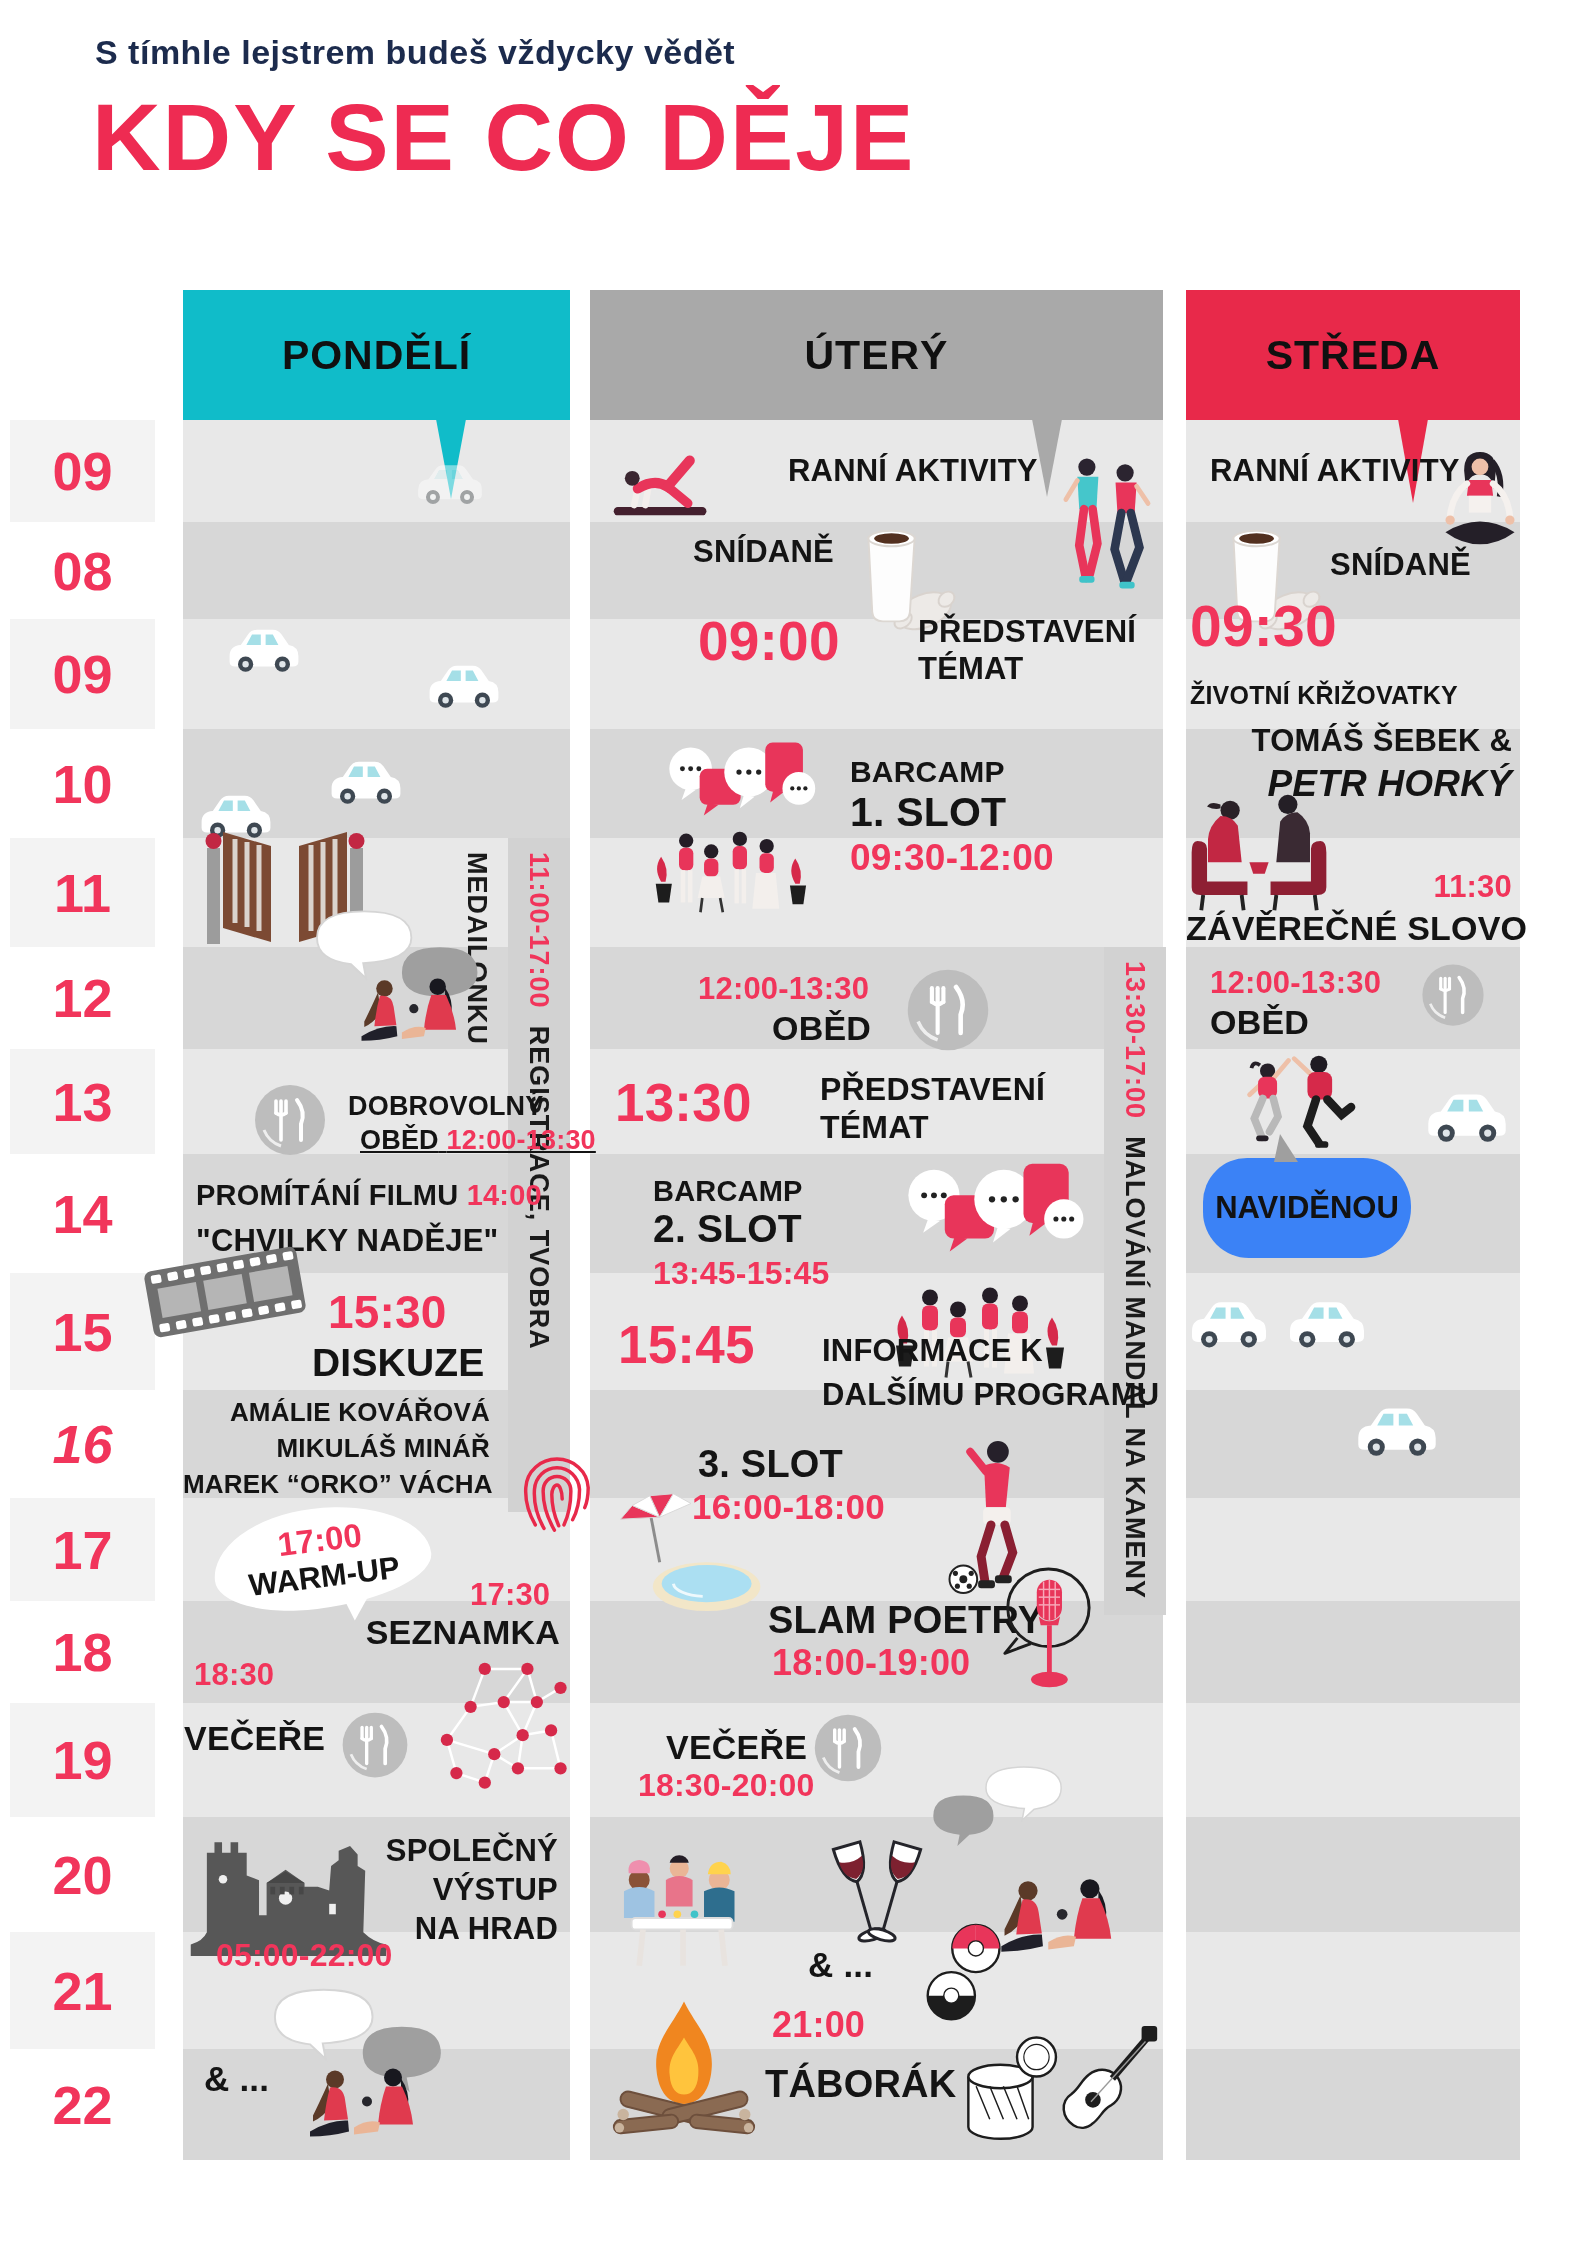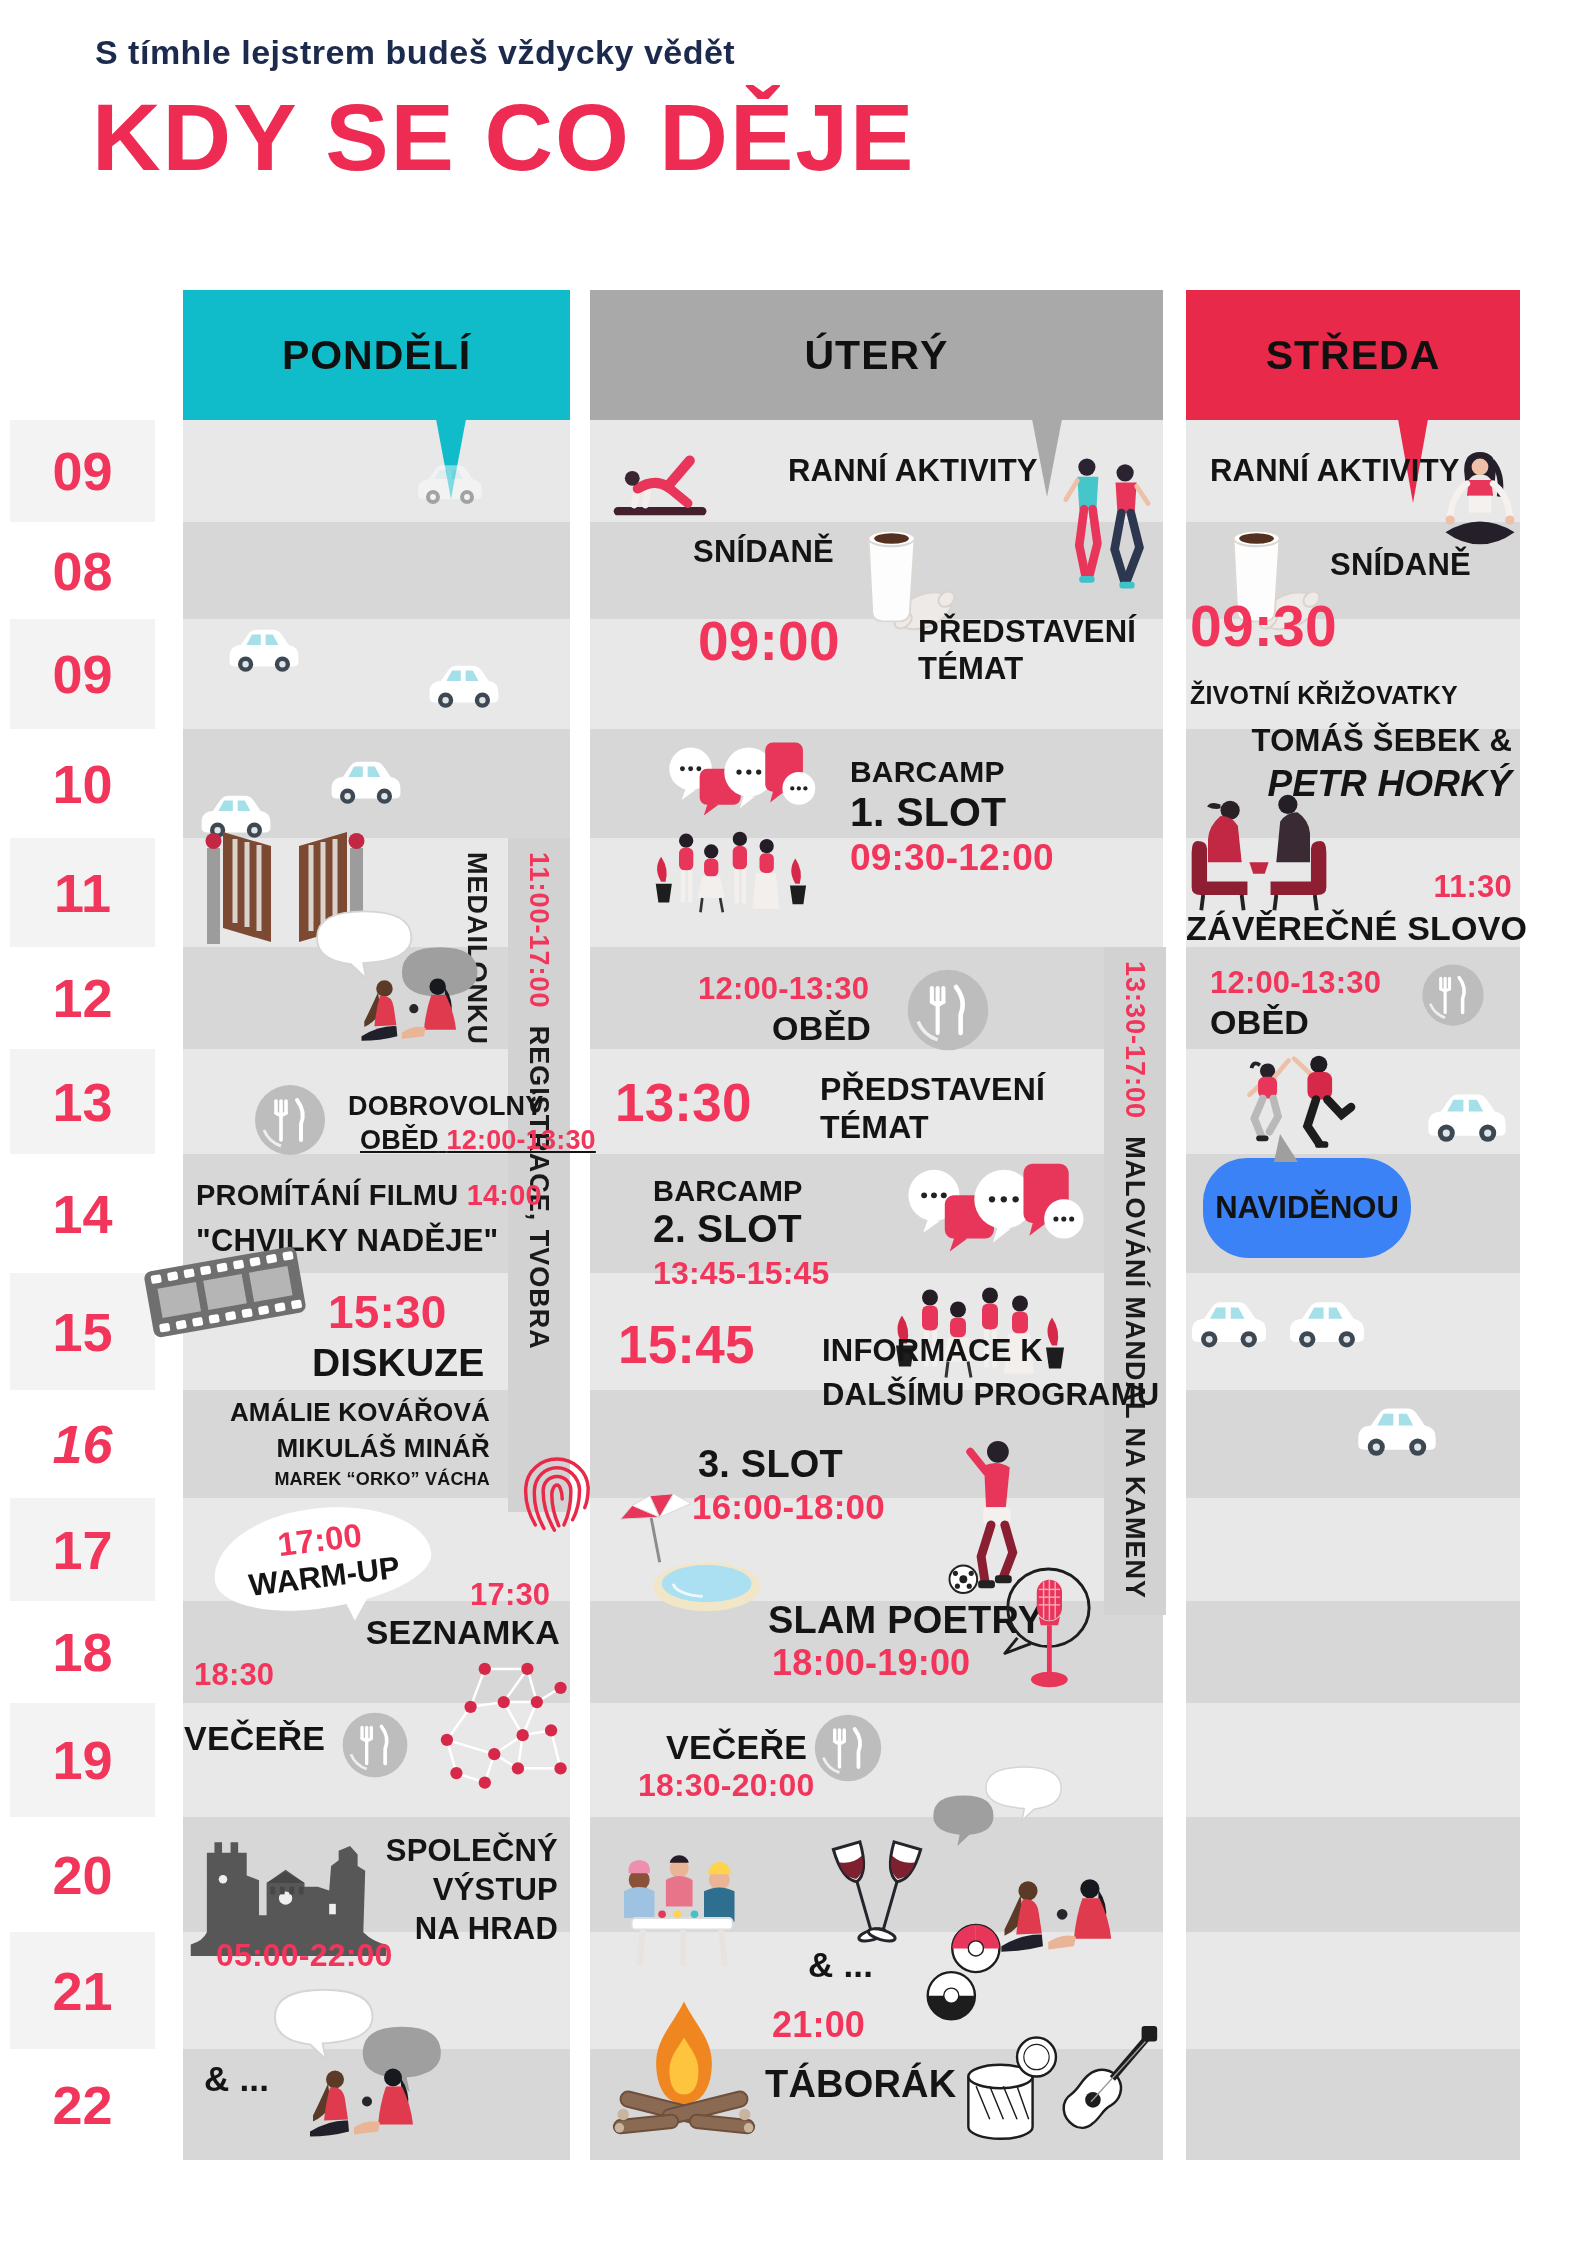--- a/index.html
+++ b/index.html
@@ -543,21 +543,21 @@
   </div>
   <div class="txt" style="left:196px;top:1224px;font-size:31px;">"CHVILKY NADĚJE"</div>
   <svg class="icn" style="left:146px;top:1244px;width:158px;height:96px;transform:rotate(-10deg);">
       <use href="#film"></use>
     </svg>
 
   <div class="txt pink" style="left:328px;top:1288px;font-size:46px;">15:30</div>
   <div class="txt" style="left:312px;top:1342px;font-size:39px;">DISKUZE</div>
   <div class="txt ra" style="left:183px;top:1398px;width:307px;font-size:26px;">AMÁLIE KOVÁŘOVÁ</div>
   <div class="txt ra" style="left:183px;top:1434px;width:307px;font-size:26px;">MIKULÁŠ MINÁŘ</div>
-  <div class="txt ra" style="left:183px;top:1470px;width:307px;font-size:18px;">MAREK “ORKO” VÁCHA</div>
+  <div class="txt ra" style="left:183px;top:1470px;width:307px;font-size:26px;">MAREK “ORKO” VÁCHA</div>
 
   <div class="bubble warmup" style="left:213px;top:1508px;width:218px;height:100px;">
     <span class="pink" style="font-size:33px;">17:00</span>
     <span style="font-size:31px;">WARM-UP</span>
   </div>
   <div class="txt pink" style="left:470px;top:1578px;font-size:31px;">17:30</div>
   <div class="txt ra" style="left:330px;top:1614px;width:230px;font-size:34px;">SEZNAMKA</div>
   <svg class="icn" style="left:428px;top:1650px;width:142px;height:142px;">
       <use href="#network"></use>
     </svg>

